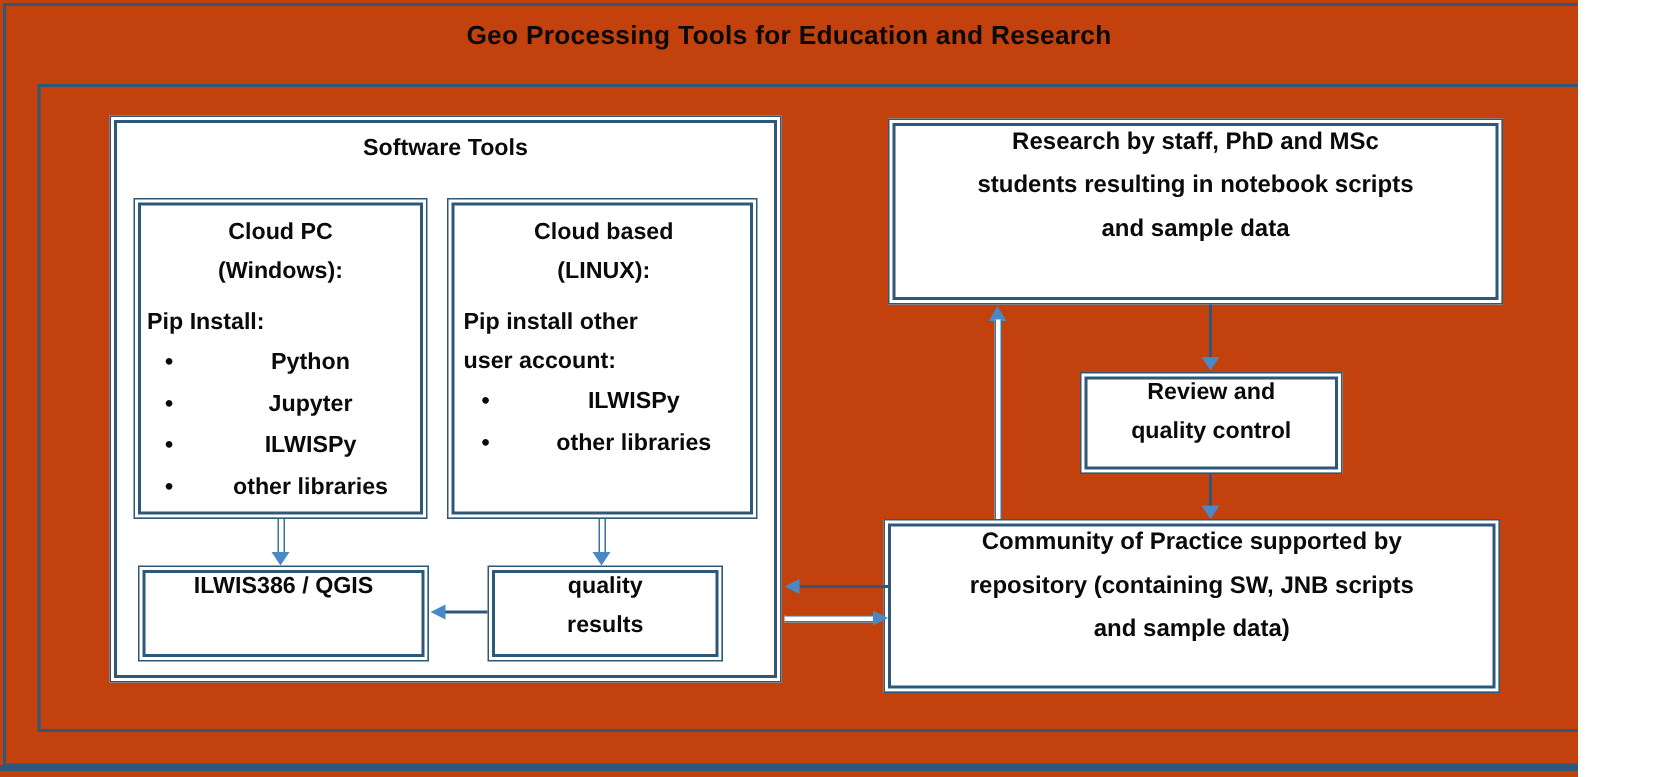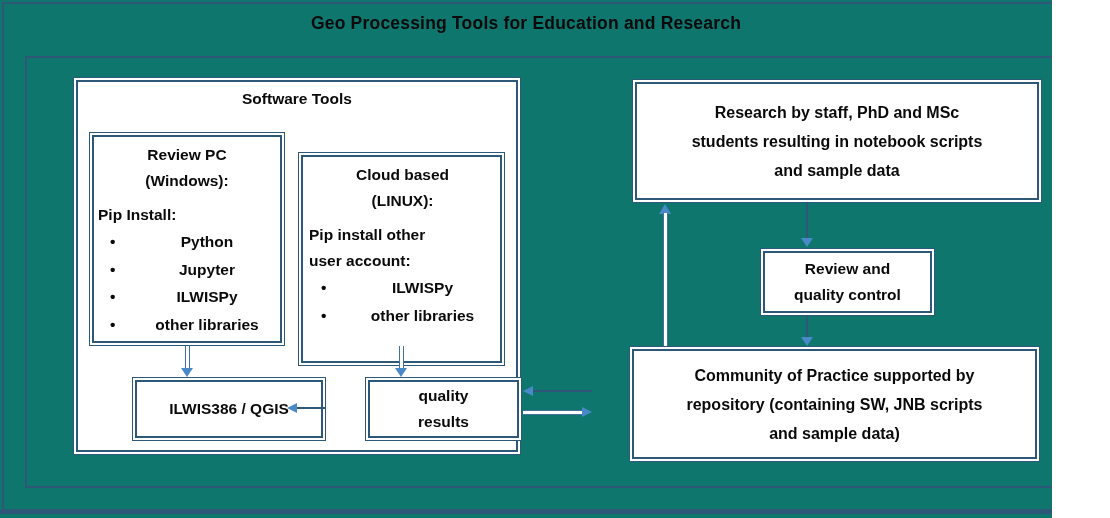--- a/index.html
+++ b/index.html
@@ -5,46 +5,46 @@
   :root{
     --navy:#2e5878;
     --shaft:#41719c;
     --shaft-dark:#31567c;
     --head:#4a89c8;
     --text:#0a0a0a;
   }
   *{margin:0;padding:0;box-sizing:border-box;}
   body{background:#ffffff;font-family:"Liberation Sans",sans-serif;}
   .canvas{
-    position:relative;width:1052px;height:518px;background:#0f766e;
+    position:relative;width:1052px;height:518px;background:#c2410c;
     color:var(--text);font-weight:700;overflow:hidden;
   }
   .outer-rect{
     position:absolute;left:2px;top:2px;width:1104px;height:511px;
     border:2px solid var(--navy);border-bottom-width:4px;
   }
   .page-title{
     position:absolute;left:0;top:13px;width:100%;text-align:center;
     font-size:17.5px;letter-spacing:.2px;
   }
   .inner-frame{
     position:absolute;left:25px;top:56px;width:1068px;height:432px;
     border:2px solid var(--navy);
   }
   
   .bbox{
     position:absolute;background:#fff;
     border:1px solid var(--navy);
     box-shadow:inset 0 0 0 2px #fff, inset 0 0 0 4px var(--navy);
   }
-  .center-flex{display:flex;flex-direction:column;align-items:center;justify-content:center;text-align:center;margin-left:40px;}
+  .center-flex{display:flex;flex-direction:column;align-items:center;text-align:center;}
   .st-box{left:73px;top:77px;width:448px;height:378px;}
   .st-heading{position:absolute;left:0;top:12px;width:100%;text-align:center;font-size:15.5px;}
   .local-box{left:89px;top:132px;width:196px;height:214px;padding:9px 8px 0 8px;font-size:15.5px;}
-  .cloud-box{left:298px;top:132px;width:207px;height:214px;padding:9px 8px 0 10px;font-size:15.5px;margin-top:20px;}
+  .cloud-box{left:298px;top:132px;width:207px;height:214px;padding:9px 8px 0 10px;font-size:15.5px;}
   .box-title{text-align:center;line-height:26px;}
   .sub{line-height:26px;margin-top:8px;}
   .sub-tight{line-height:26px;}
   .bullet{position:relative;padding-left:40px;line-height:27.5px;text-align:center;}
   .bullet::before{content:"\2022";position:absolute;left:12px;}
   .ilwis-box{left:92px;top:377px;width:194px;height:64px;font-size:15.5px;line-height:26px;}
   .dl-box{left:325px;top:377px;width:157px;height:64px;font-size:15.5px;line-height:26px;}
   .research-box{left:592px;top:79px;width:410px;height:124px;font-size:16px;line-height:29px;}
   .review-box{left:720px;top:248px;width:175px;height:68px;font-size:15.5px;line-height:26px;}
   .community-box{left:589px;top:346px;width:411px;height:116px;font-size:16px;line-height:29px;}
@@ -67,21 +67,21 @@
 
   <div class="outer-rect"></div>
   <div class="page-title">Geo Processing Tools for Education and Research</div>
   <div class="inner-frame"></div>
 
   <div class="bbox st-box">
     <div class="st-heading">Software Tools</div>
   </div>
 
   <div class="bbox local-box">
-    <div class="box-title">Review PC</div>
+    <div class="box-title">Cloud PC</div>
     <div class="box-title">(Windows):</div>
     <div class="sub">Pip Install:</div>
     <div class="bullet">Python</div>
     <div class="bullet">Jupyter</div>
     <div class="bullet">ILWISPy</div>
     <div class="bullet">other libraries</div>
   </div>
 
   <div class="bbox cloud-box">
     <div class="box-title">Cloud based</div>

